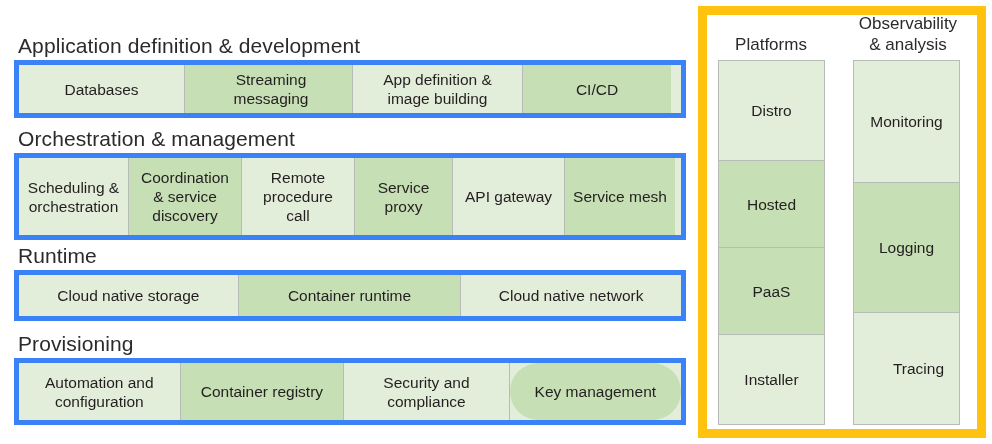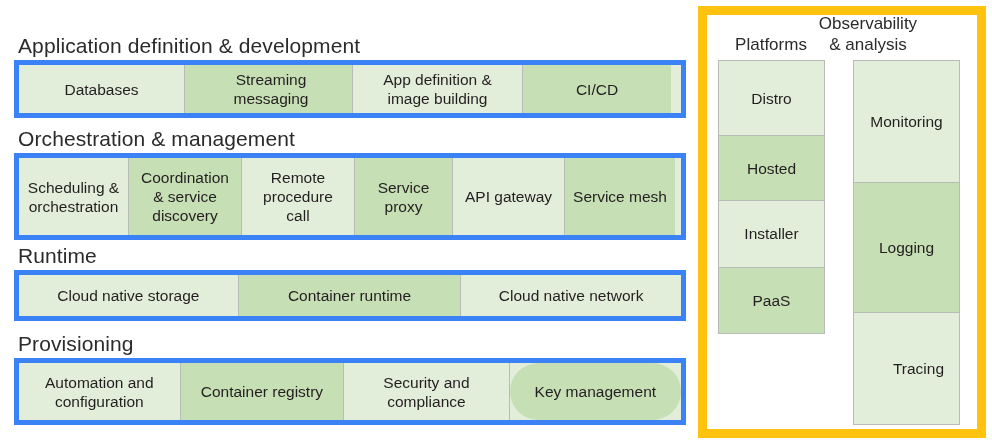--- a/index.html
+++ b/index.html
@@ -128,28 +128,28 @@
 configuration</div>
     <div class="cell tone-dark" style="width:168px;">Container registry</div>
     <div class="cell tone-light" style="width:170px;">Security and
 compliance</div>
     <div class="cell tone-dark" style="width:176px;border-radius:30px;">Key management</div>
   </div>
 
   <div id="right-panel"></div>
 
   <div class="col-title" style="left:716px; top:34px; width:110px;">Platforms</div>
-  <div class="stack" style="left:718px; top:60px; width:107px; height:274px;">
+  <div class="stack" style="left:718px; top:60px; width:107px; height:365px;">
     <div class="cell tone-light" style="height:101px;">Distro</div>
     <div class="cell tone-dark" style="height:87px;">Hosted</div>
+    <div class="cell tone-dark" style="height:88px;">PaaS</div>
     <div class="cell tone-light" style="height:89px;">Installer</div>
-    <div class="cell tone-dark" style="height:88px;">PaaS</div>
   </div>
 
-  <div class="col-title" style="left:810px; top:13px; width:116px;">Observability
+  <div class="col-title" style="left:850px; top:13px; width:116px;">Observability
 &amp; analysis</div>
   <div class="stack" style="left:853px; top:60px; width:107px; height:365px;">
     <div class="cell tone-light" style="height:123px;">Monitoring</div>
     <div class="cell tone-dark" style="height:130px;">Logging</div>
     <div class="cell tone-light" style="height:112px;padding-left:28px;">Tracing</div>
   </div>
 
 </div>
 
 </body></html>

